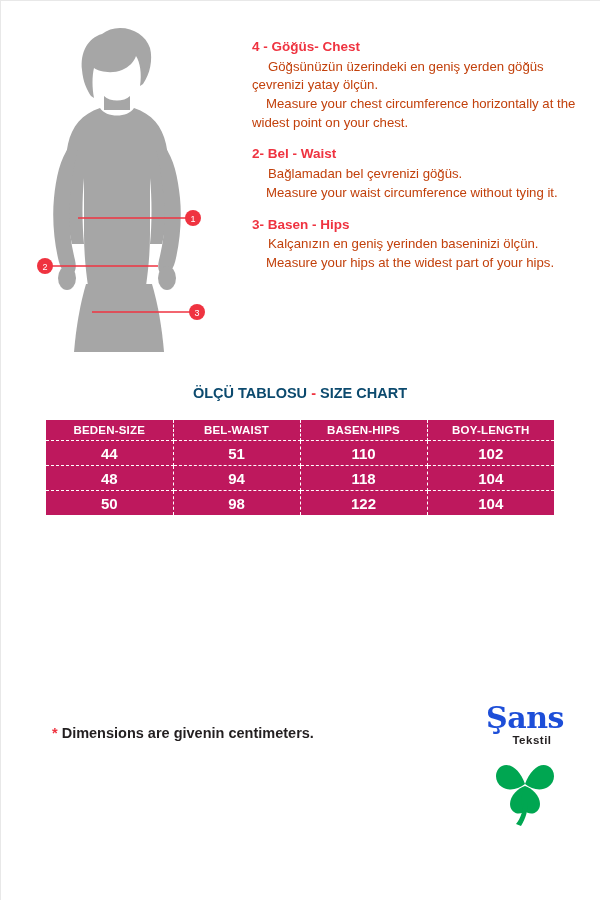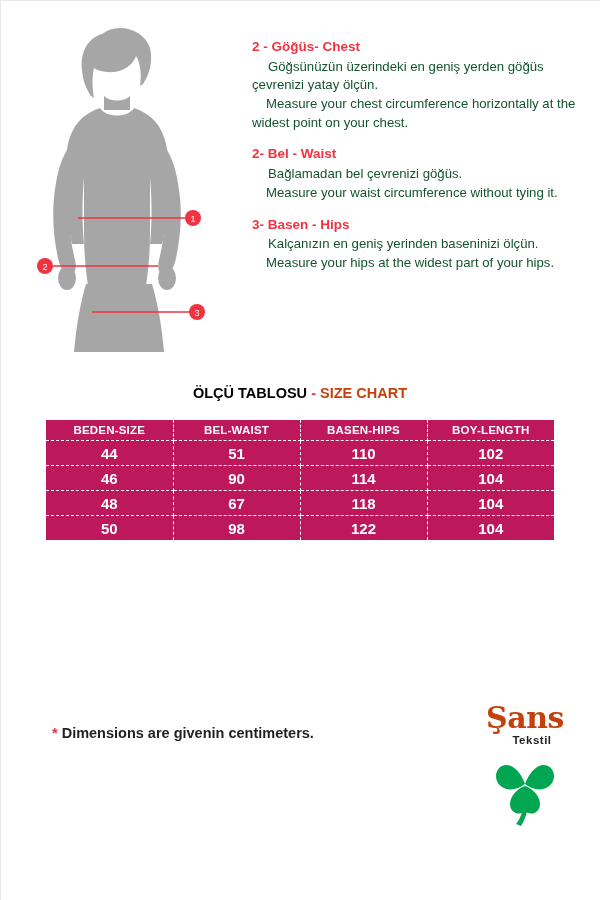--- a/index.html
+++ b/index.html
@@ -51,45 +51,45 @@
     color: #ef3340;
     font-size: 13.5px;
     font-weight: bold;
     margin: 0 0 2px 0;
     line-height: 1.3;
   }
   .ins-text {
     font-size: 13.2px;
     line-height: 1.42;
     margin: 0;
-    color: #14532d;
+    color: #c2410c;
     text-indent: 16px;
   }
   .ins-text.second {
     text-indent: 14px;
   }
 
   
   .chart-title {
     position: absolute;
     left: 0;
     top: 385px;
     width: 600px;
     text-align: center;
     font-size: 14.5px;
     font-weight: bold;
   }
   .chart-title .tr {
-    color: #000000;
+    color: #0c4a6e;
   }
   .chart-title .sep {
     color: #ef3340;
   }
   .chart-title .en {
-    color: #c2410c;
+    color: #0c4a6e;
   }
 
   table.size-chart {
     position: absolute;
     left: 46px;
     top: 420px;
     width: 508px;
     border-collapse: collapse;
     background: #be185d;
     table-layout: fixed;
@@ -144,21 +144,21 @@
     position: absolute;
     left: 470px;
     top: 703px;
     width: 110px;
     text-align: center;
   }
   .brand-name {
     font-family: "DejaVu Serif", serif;
     font-size: 30px;
     font-weight: bold;
-    color: #c2410c;
+    color: #1d4ed8;
     line-height: 1;
     letter-spacing: -0.5px;
   }
   .brand-sub {
     font-size: 11.5px;
     font-weight: bold;
     color: #231f20;
     letter-spacing: 0.5px;
     margin-top: 1px;
     margin-left: 14px;
@@ -216,21 +216,21 @@
           <text x="163" y="194" font-family="Liberation Sans, sans-serif" font-size="9" fill="#ffffff" text-anchor="middle">1</text>
           <text x="15" y="242" font-family="Liberation Sans, sans-serif" font-size="9" fill="#ffffff" text-anchor="middle">2</text>
           <text x="167" y="288" font-family="Liberation Sans, sans-serif" font-size="9" fill="#ffffff" text-anchor="middle">3</text>
         </g>
       </svg>
     </div>
 
     <div class="instructions">
 
       <div class="ins-block">
-        <p class="ins-title">2 - Göğüs- Chest</p>
+        <p class="ins-title">4 - Göğüs- Chest</p>
         <p class="ins-text">Göğsünüzün üzerindeki en geniş yerden göğüs çevrenizi yatay ölçün.</p>
         <p class="ins-text second">Measure your chest circumference horizontally at the widest point on your chest.</p>
       </div>
 
       <div class="ins-block">
         <p class="ins-title">2- Bel - Waist</p>
         <p class="ins-text">Bağlamadan bel çevrenizi göğüs.</p>
         <p class="ins-text second">Measure your waist circumference without tying it.</p>
       </div>
 
@@ -257,28 +257,22 @@
       </tr>
     </thead>
     <tbody>
       <tr>
         <td>44</td>
         <td>51</td>
         <td>110</td>
         <td>102</td>
       </tr>
       <tr>
-        <td>46</td>
-        <td>90</td>
-        <td>114</td>
-        <td>104</td>
-      </tr>
-      <tr>
         <td>48</td>
-        <td>67</td>
+        <td>94</td>
         <td>118</td>
         <td>104</td>
       </tr>
       <tr>
         <td>50</td>
         <td>98</td>
         <td>122</td>
         <td>104</td>
       </tr>
     </tbody>

